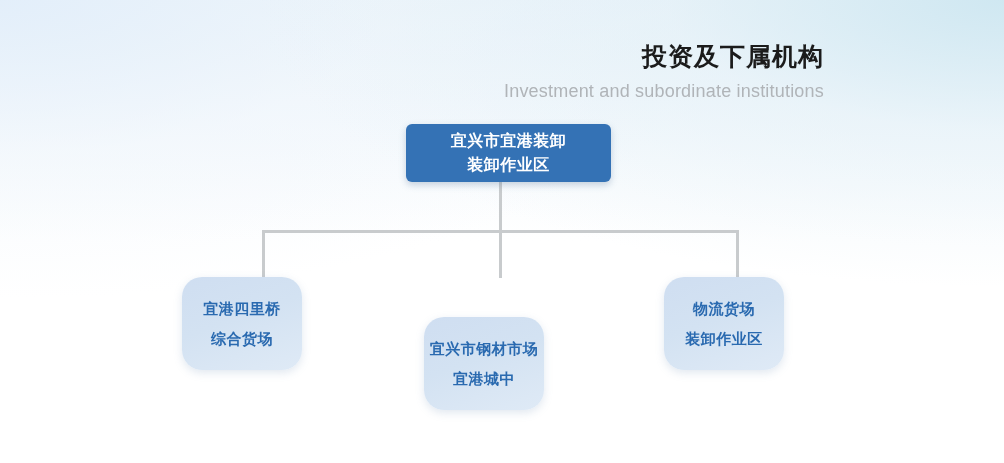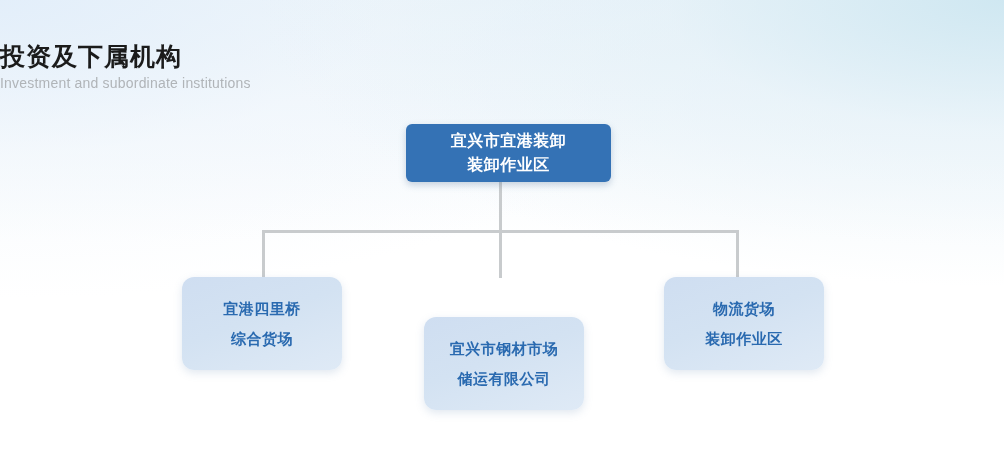--- a/index.html
+++ b/index.html
@@ -23,33 +23,33 @@
       linear-gradient(180deg, #eaf3f9 0%, #f3f8fc 22%, #ffffff 52%, #ffffff 100%);
     overflow: hidden;
   }
 
   
   .header {
     position: absolute;
     left: 0;
     top: 40px;
     width: 824px;
-    text-align: left;
+    text-align: right;
   }
   .title-cn {
     font-size: 25px;
     font-weight: bold;
     color: #1b1b1b;
     letter-spacing: 1px;
     line-height: 32px;
     white-space: nowrap;
   }
   .title-en {
-    margin-top: 2px;
-    font-size: 14px;
+    margin-top: 10px;
+    font-size: 18px;
     color: #b0b4b8;
     letter-spacing: 0.2px;
     line-height: 18px;
     white-space: nowrap;
   }
 
   
   .connectors {
     position: absolute;
     left: 0;
@@ -96,24 +96,24 @@
   .node-root .node-line {
     color: #ffffff;
     font-size: 16px;
     font-weight: bold;
     line-height: 24px;
     letter-spacing: 0.5px;
   }
 
   .node-child {
     top: 277px;
-    width: 160px;
+    width: 120px;
     height: 93px;
     background: linear-gradient(160deg, #cfdef1 0%, #d3e2f2 45%, #dfeaf6 100%);
-    border-radius: 12px;
+    border-radius: 20px;
     box-shadow: 0 3px 8px rgba(120,150,185,0.22);
   }
   .node-child .node-line {
     color: #2a6ab0;
     font-size: 15px;
     font-weight: bold;
     line-height: 30px;
     letter-spacing: 0.5px;
   }
 
@@ -143,21 +143,21 @@
     <div class="node-line">装卸作业区</div>
   </div>
 
   <div class="node node-child child-0">
     <div class="node-line">宜港四里桥</div>
     <div class="node-line">综合货场</div>
   </div>
 
   <div class="node node-child child-1">
     <div class="node-line">宜兴市钢材市场</div>
-    <div class="node-line">储运有限公司</div>
+    <div class="node-line">宜港城中</div>
   </div>
 
   <div class="node node-child child-2">
     <div class="node-line">物流货场</div>
     <div class="node-line">装卸作业区</div>
   </div>
 
 </div>
 
 </body></html>

